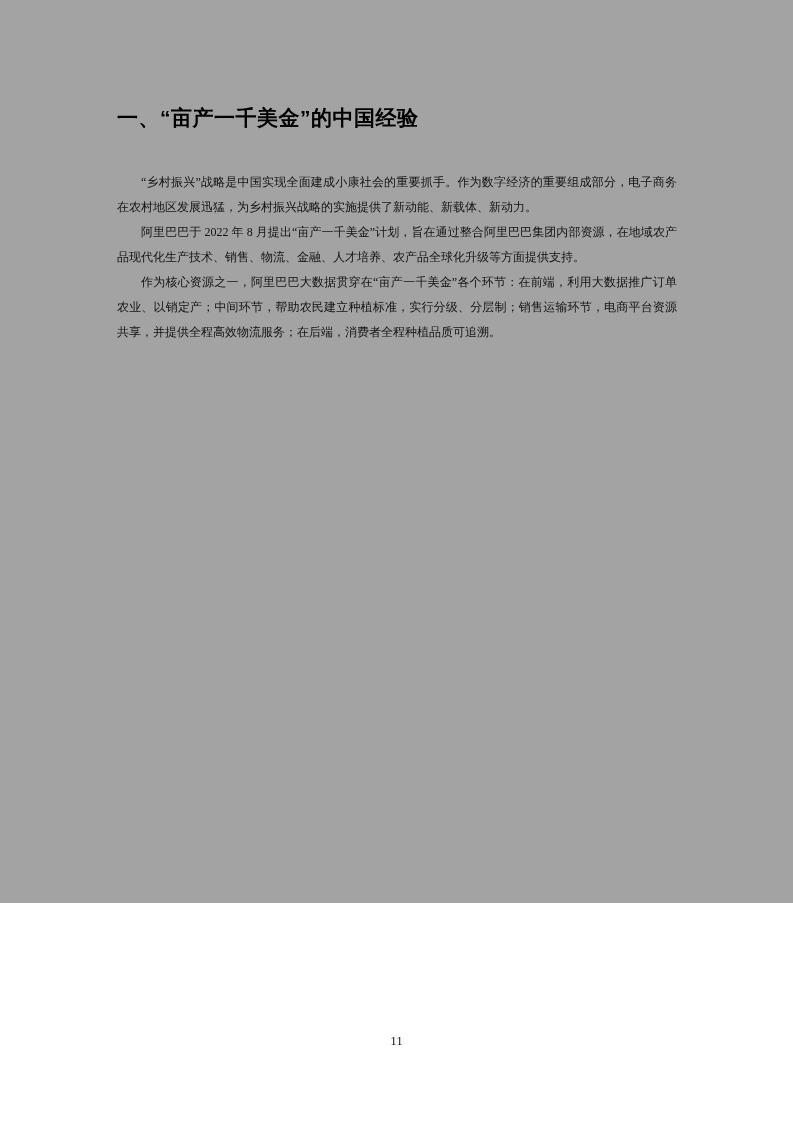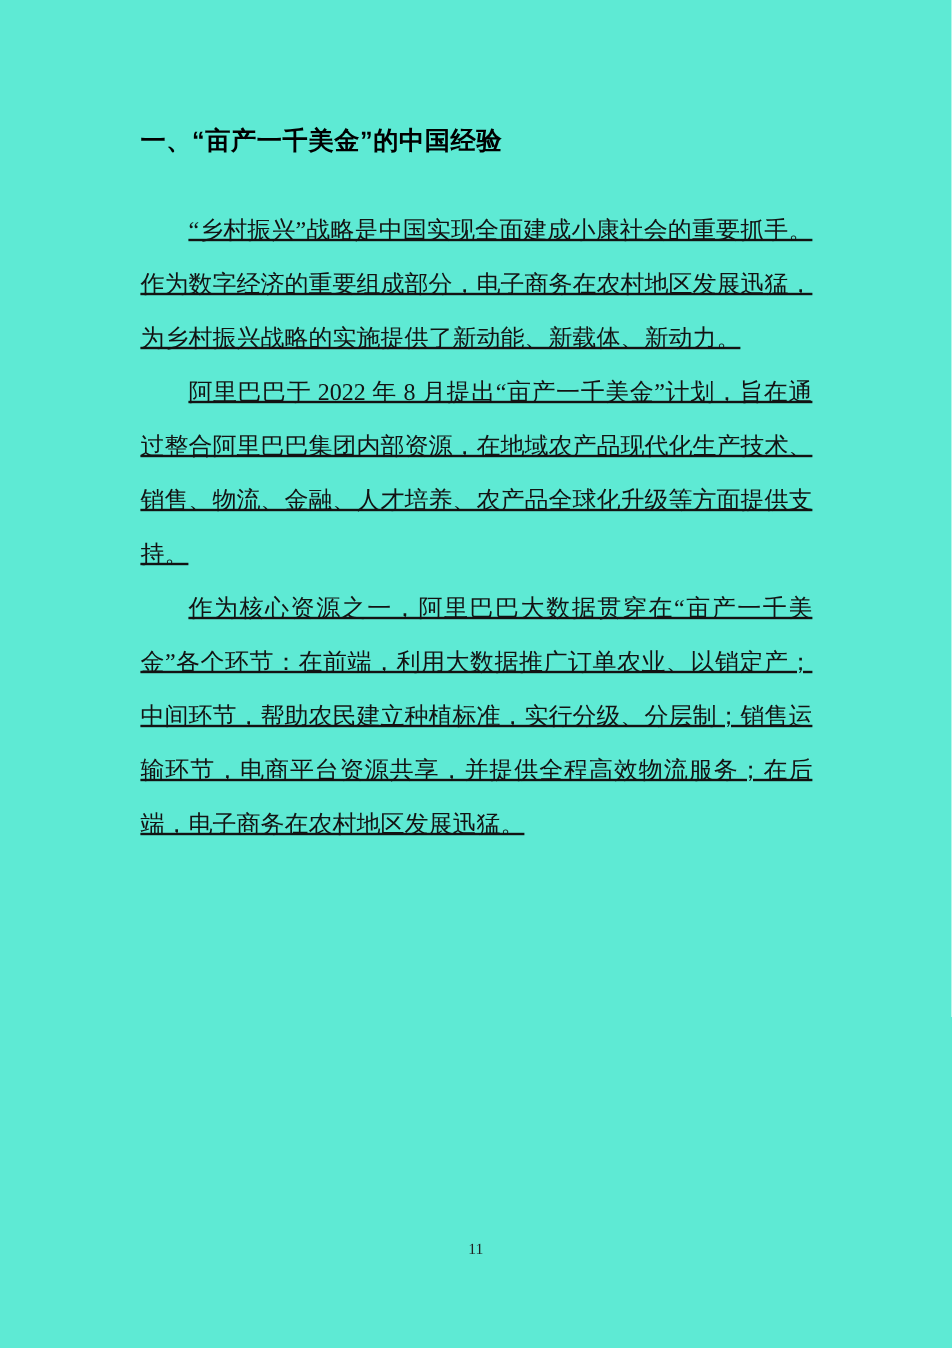--- a/index.html
+++ b/index.html
@@ -6,22 +6,22 @@
     margin: 0;
     padding: 0;
     width: 793px;
     height: 1123px;
     background: #ffffff;
     overflow: hidden;
   }
   .page {
     position: relative;
     width: 793px;
-    height: 1123px;
-    background: #5eead4;
+    height: 903px;
+    background: #a3a3a3;
     color: #111111;
   }
   .content {
     position: absolute;
     left: 117px;
     top: 0;
     width: 560px;
   }
   .heading {
     margin: 102px 0 0 0;
@@ -32,26 +32,25 @@
     color: #000000;
     letter-spacing: 0.5px;
     white-space: nowrap;
   }
   .bodytext {
     margin-top: 37px;
   }
   .para {
     margin: 0;
     font-family: "Liberation Serif", "DejaVu Serif", serif;
-    font-size: 20px;
-    line-height: 45px;
+    font-size: 12px;
+    line-height: 25px;
     text-align: justify;
     text-indent: 2em;
     color: #131313;
-    text-decoration: underline;
   }
   .pageno {
     position: absolute;
     left: 0;
     right: 0;
     top: 1033px;
     text-align: center;
     font-family: "Liberation Serif", "DejaVu Serif", serif;
     font-size: 13px;
     line-height: 15px;
@@ -60,17 +59,17 @@
 </style>
 </head>
 <body>
 
 <div class="page">
   <div class="content">
     <h1 class="heading">一、“亩产一千美金”的中国经验</h1>
     <div class="bodytext">
       <p class="para">“乡村振兴”战略是中国实现全面建成小康社会的重要抓手。作为数字经济的重要组成部分，电子商务在农村地区发展迅猛，为乡村振兴战略的实施提供了新动能、新载体、新动力。</p>
       <p class="para">阿里巴巴于 2022 年 8 月提出“亩产一千美金”计划，旨在通过整合阿里巴巴集团内部资源，在地域农产品现代化生产技术、销售、物流、金融、人才培养、农产品全球化升级等方面提供支持。</p>
-      <p class="para">作为核心资源之一，阿里巴巴大数据贯穿在“亩产一千美金”各个环节：在前端，利用大数据推广订单农业、以销定产；中间环节，帮助农民建立种植标准，实行分级、分层制；销售运输环节，电商平台资源共享，并提供全程高效物流服务；在后端，电子商务在农村地区发展迅猛。</p>
+      <p class="para">作为核心资源之一，阿里巴巴大数据贯穿在“亩产一千美金”各个环节：在前端，利用大数据推广订单农业、以销定产；中间环节，帮助农民建立种植标准，实行分级、分层制；销售运输环节，电商平台资源共享，并提供全程高效物流服务；在后端，消费者全程种植品质可追溯。</p>
     </div>
   </div>
   <div class="pageno">11</div>
 </div>
 
 </body></html>

